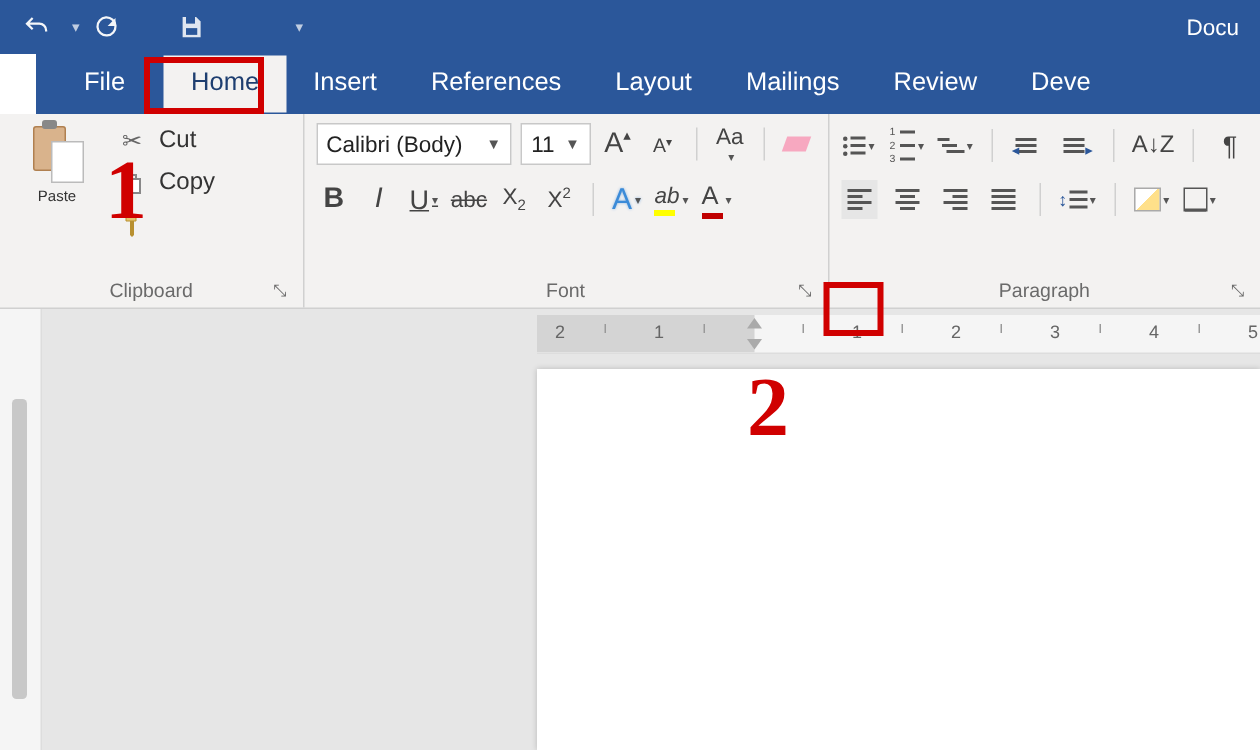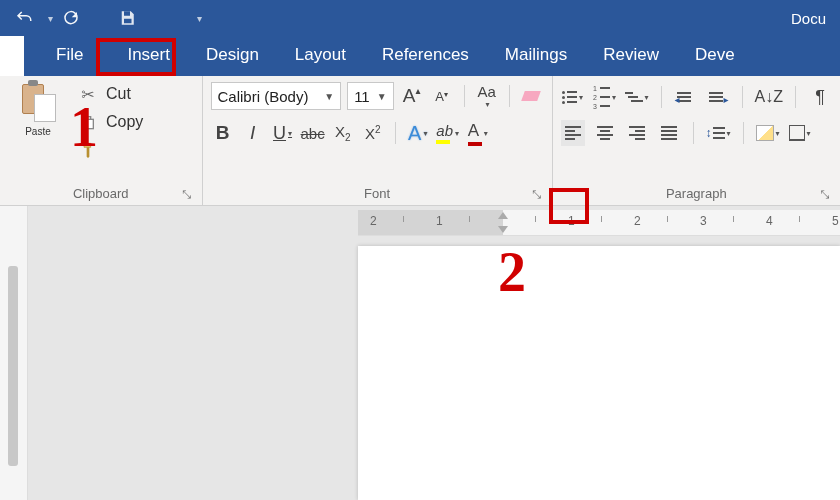--- a/index.html
+++ b/index.html
@@ -149,24 +149,24 @@
         <rect x="8" y="13" width="10" height="6" fill="#2b579a"></rect>
       </svg>
   </div>
   <span class="divdot" style="margin-left:50px">▾</span>
   <div class="spacer"></div>
   <div class="doc-title">Docu</div>
 </div>
 
 <div class="tabs">
   <div class="tab file">File</div>
+  <div class="tab active">Home</div>
   <div class="tab">Insert</div>
-  <div class="tab">Design</div>
+  <div class="tab">References</div>
   <div class="tab">Layout</div>
-  <div class="tab">References</div>
   <div class="tab">Mailings</div>
   <div class="tab">Review</div>
   <div class="tab">Deve</div>
 </div>
 
 <div class="ribbon">
 
   <div class="group clipboard" style="width:212px">
     <div class="group-body">
       <div class="paste-big">

